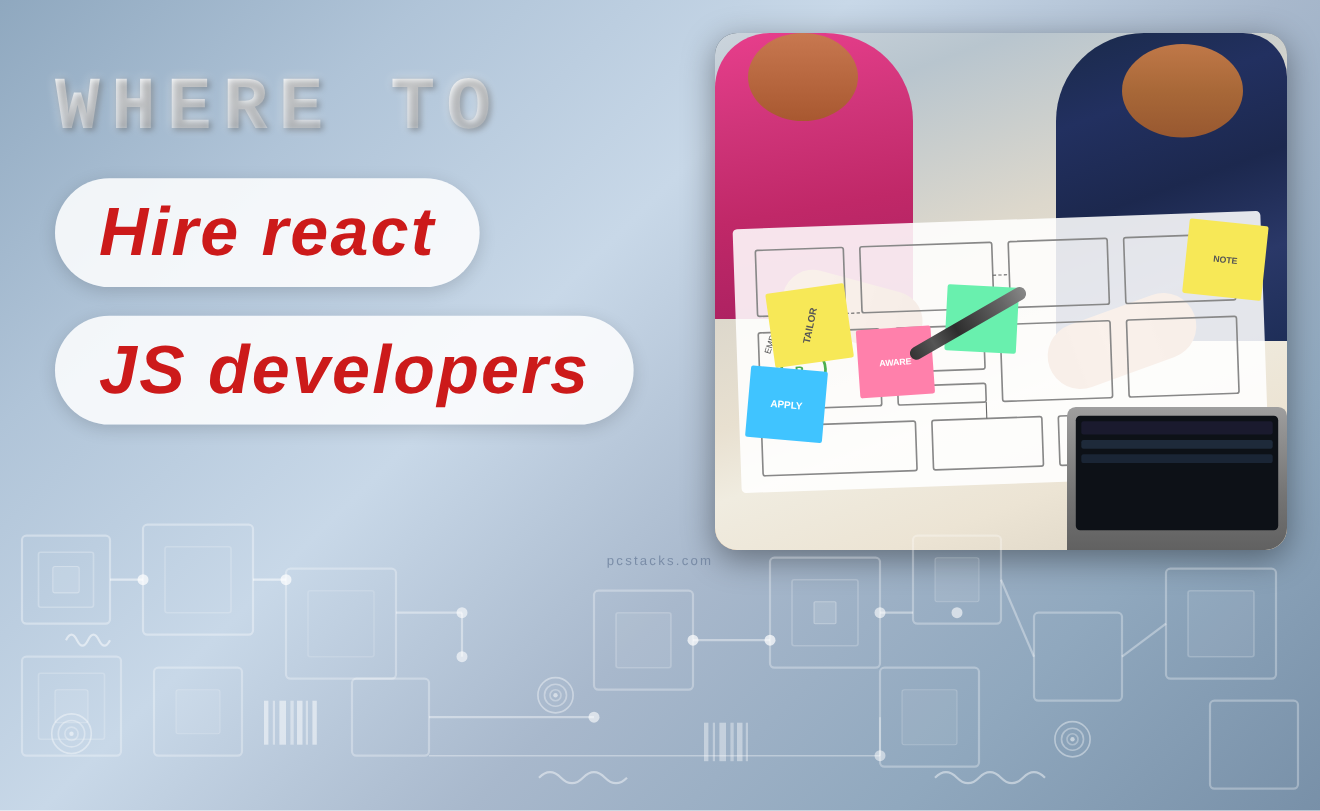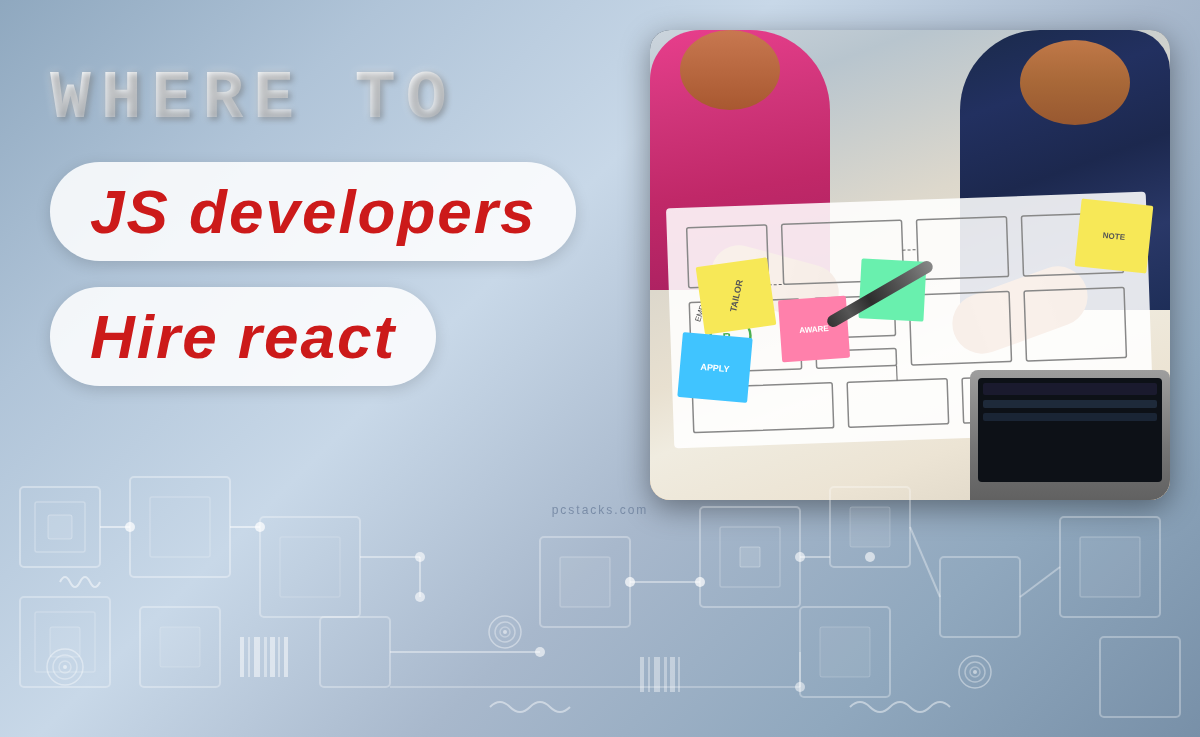--- a/index.html
+++ b/index.html
@@ -118,24 +118,24 @@
 <body>
 
 <div class="background">
 
   <div class="left-content">
 
     <span class="pixel-text">WHERE TO</span>
 
     <div style="display:flex; flex-direction:column; align-items:flex-start; gap:12px;">
       <div class="text-badge">
+        <span>Hire react</span>
+      </div>
+      <div class="text-badge">
         <span>JS developers</span>
-      </div>
-      <div class="text-badge">
-        <span>Hire react</span>
       </div>
     </div>
 
   </div>
 
   <div class="right-image">
     <div class="image-sim">
 
       <div style="position:absolute;bottom:0;left:0;width:100%;height:100%;background:linear-gradient(160deg,#ccd5dd 0%,#b8c5ce 15%,#ddd8cc 40%,#e8e0d0 55%,#f0ece0 65%,#ece4d4 80%,#d8d0c0 100%);"></div>
 

